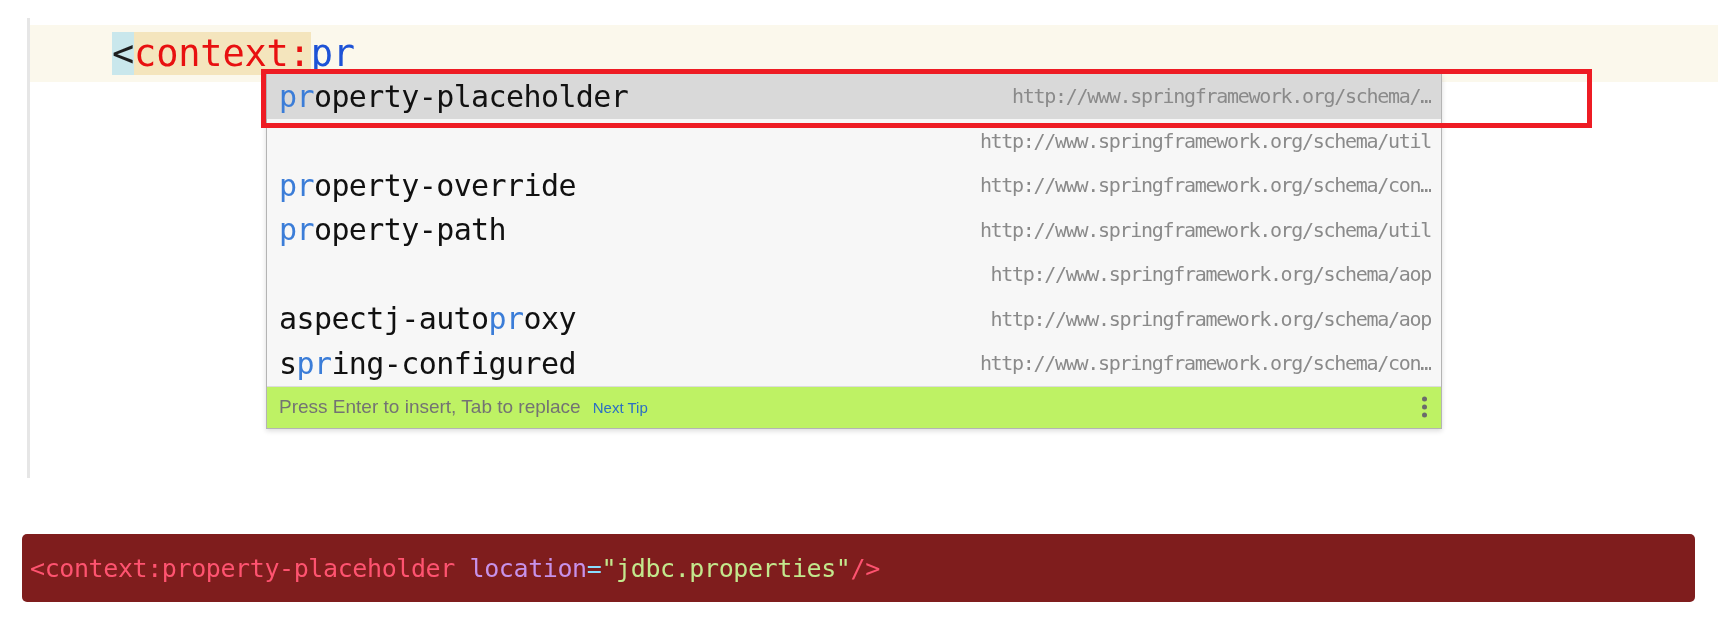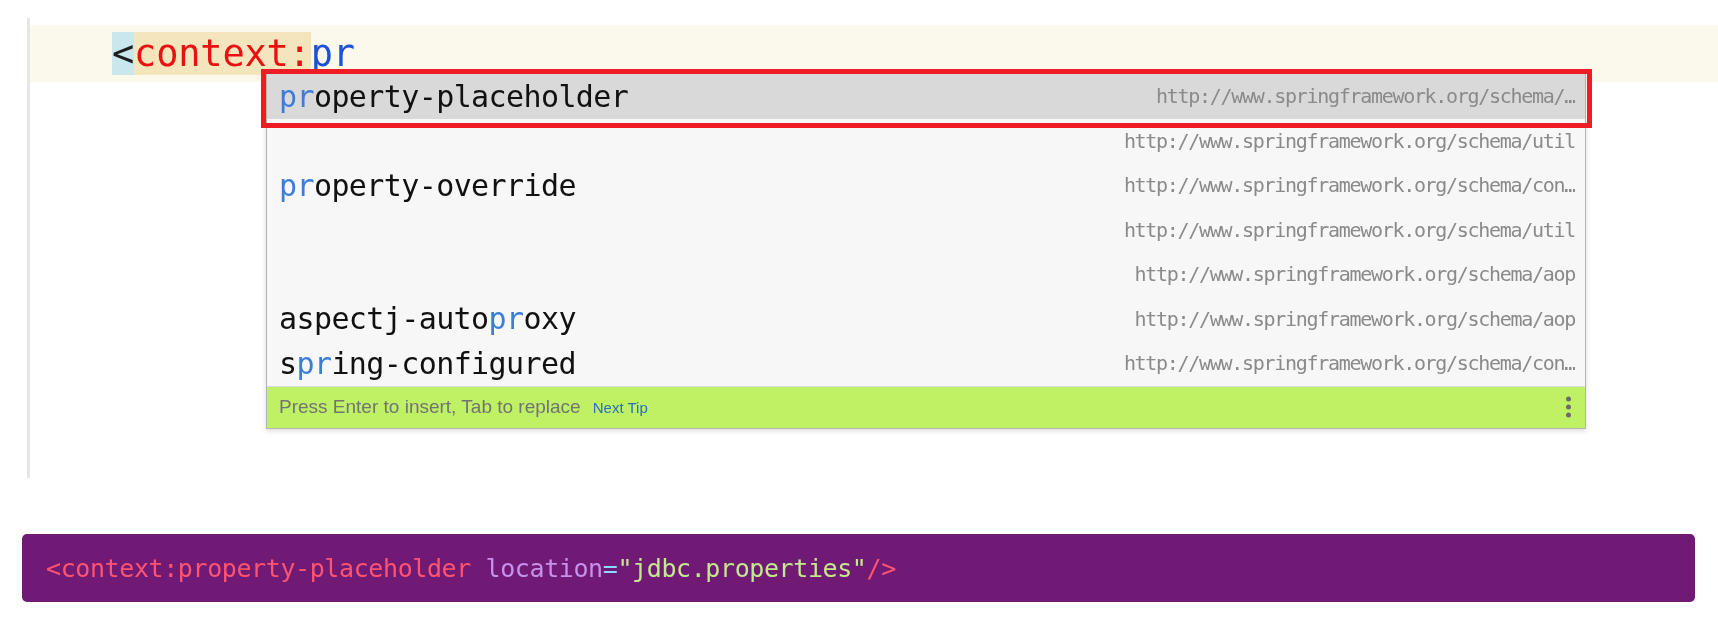--- a/index.html
+++ b/index.html
@@ -68,21 +68,21 @@
   }
   #code-line .tagname { color: #e81010; }
   #code-line .colon   { color: #e81010; }
   #code-line .typed   { color: #1d52d6; }
 
   
   #completion-popup {
     position: absolute;
     left: 266px;
     top: 74px;
-    width: 1320px;
+    width: 1176px;
     background: #f7f7f7;
     border: 1px solid #b4b4b4;
     border-top: none;
     box-shadow: 0 2px 5px rgba(0,0,0,0.14);
   }
   .cpl-list {
     position: relative;
   }
   .cpl-row {
     display: flex;
@@ -170,25 +170,25 @@
     background: #6b6b6b;
   }
 
   
   #result-block {
     position: absolute;
     left: 22px;
     top: 534px;
     width: 1673px;
     height: 68px;
-    background: #701a75;
+    background: #7f1d1d;
     border-radius: 5px;
     display: flex;
     align-items: center;
-    padding-left: 24px;
+    padding-left: 8px;
   }
   #result-code {
     font-family: "DejaVu Sans Mono", monospace;
     font-size: 25px;
     white-space: pre;
     letter-spacing: -0.4px;
   }
   #result-code .c-tag    { color: #ff5370; }
   #result-code .c-attr   { color: #c792ea; }
   #result-code .c-eq     { color: #89ddff; }
@@ -213,20 +213,21 @@
           <span class="cpl-url">http://www.springframework.org/schema/…</span>
         </div>
         <div class="cpl-row">
           <span class="cpl-url">http://www.springframework.org/schema/util</span>
         </div>
         <div class="cpl-row">
           <span class="cpl-name"><span></span><span class="m">pr</span><span>operty-override</span></span>
           <span class="cpl-url">http://www.springframework.org/schema/con…</span>
         </div>
         <div class="cpl-row">
+          <span class="cpl-name"><span></span><span class="m">pr</span><span>operty-path</span></span>
           <span class="cpl-url">http://www.springframework.org/schema/util</span>
         </div>
         <div class="cpl-row">
           <span class="cpl-url">http://www.springframework.org/schema/aop</span>
         </div>
         <div class="cpl-row">
           <span class="cpl-name"><span>aspectj-auto</span><span class="m">pr</span><span>oxy</span></span>
           <span class="cpl-url">http://www.springframework.org/schema/aop</span>
         </div>
         <div class="cpl-row">

